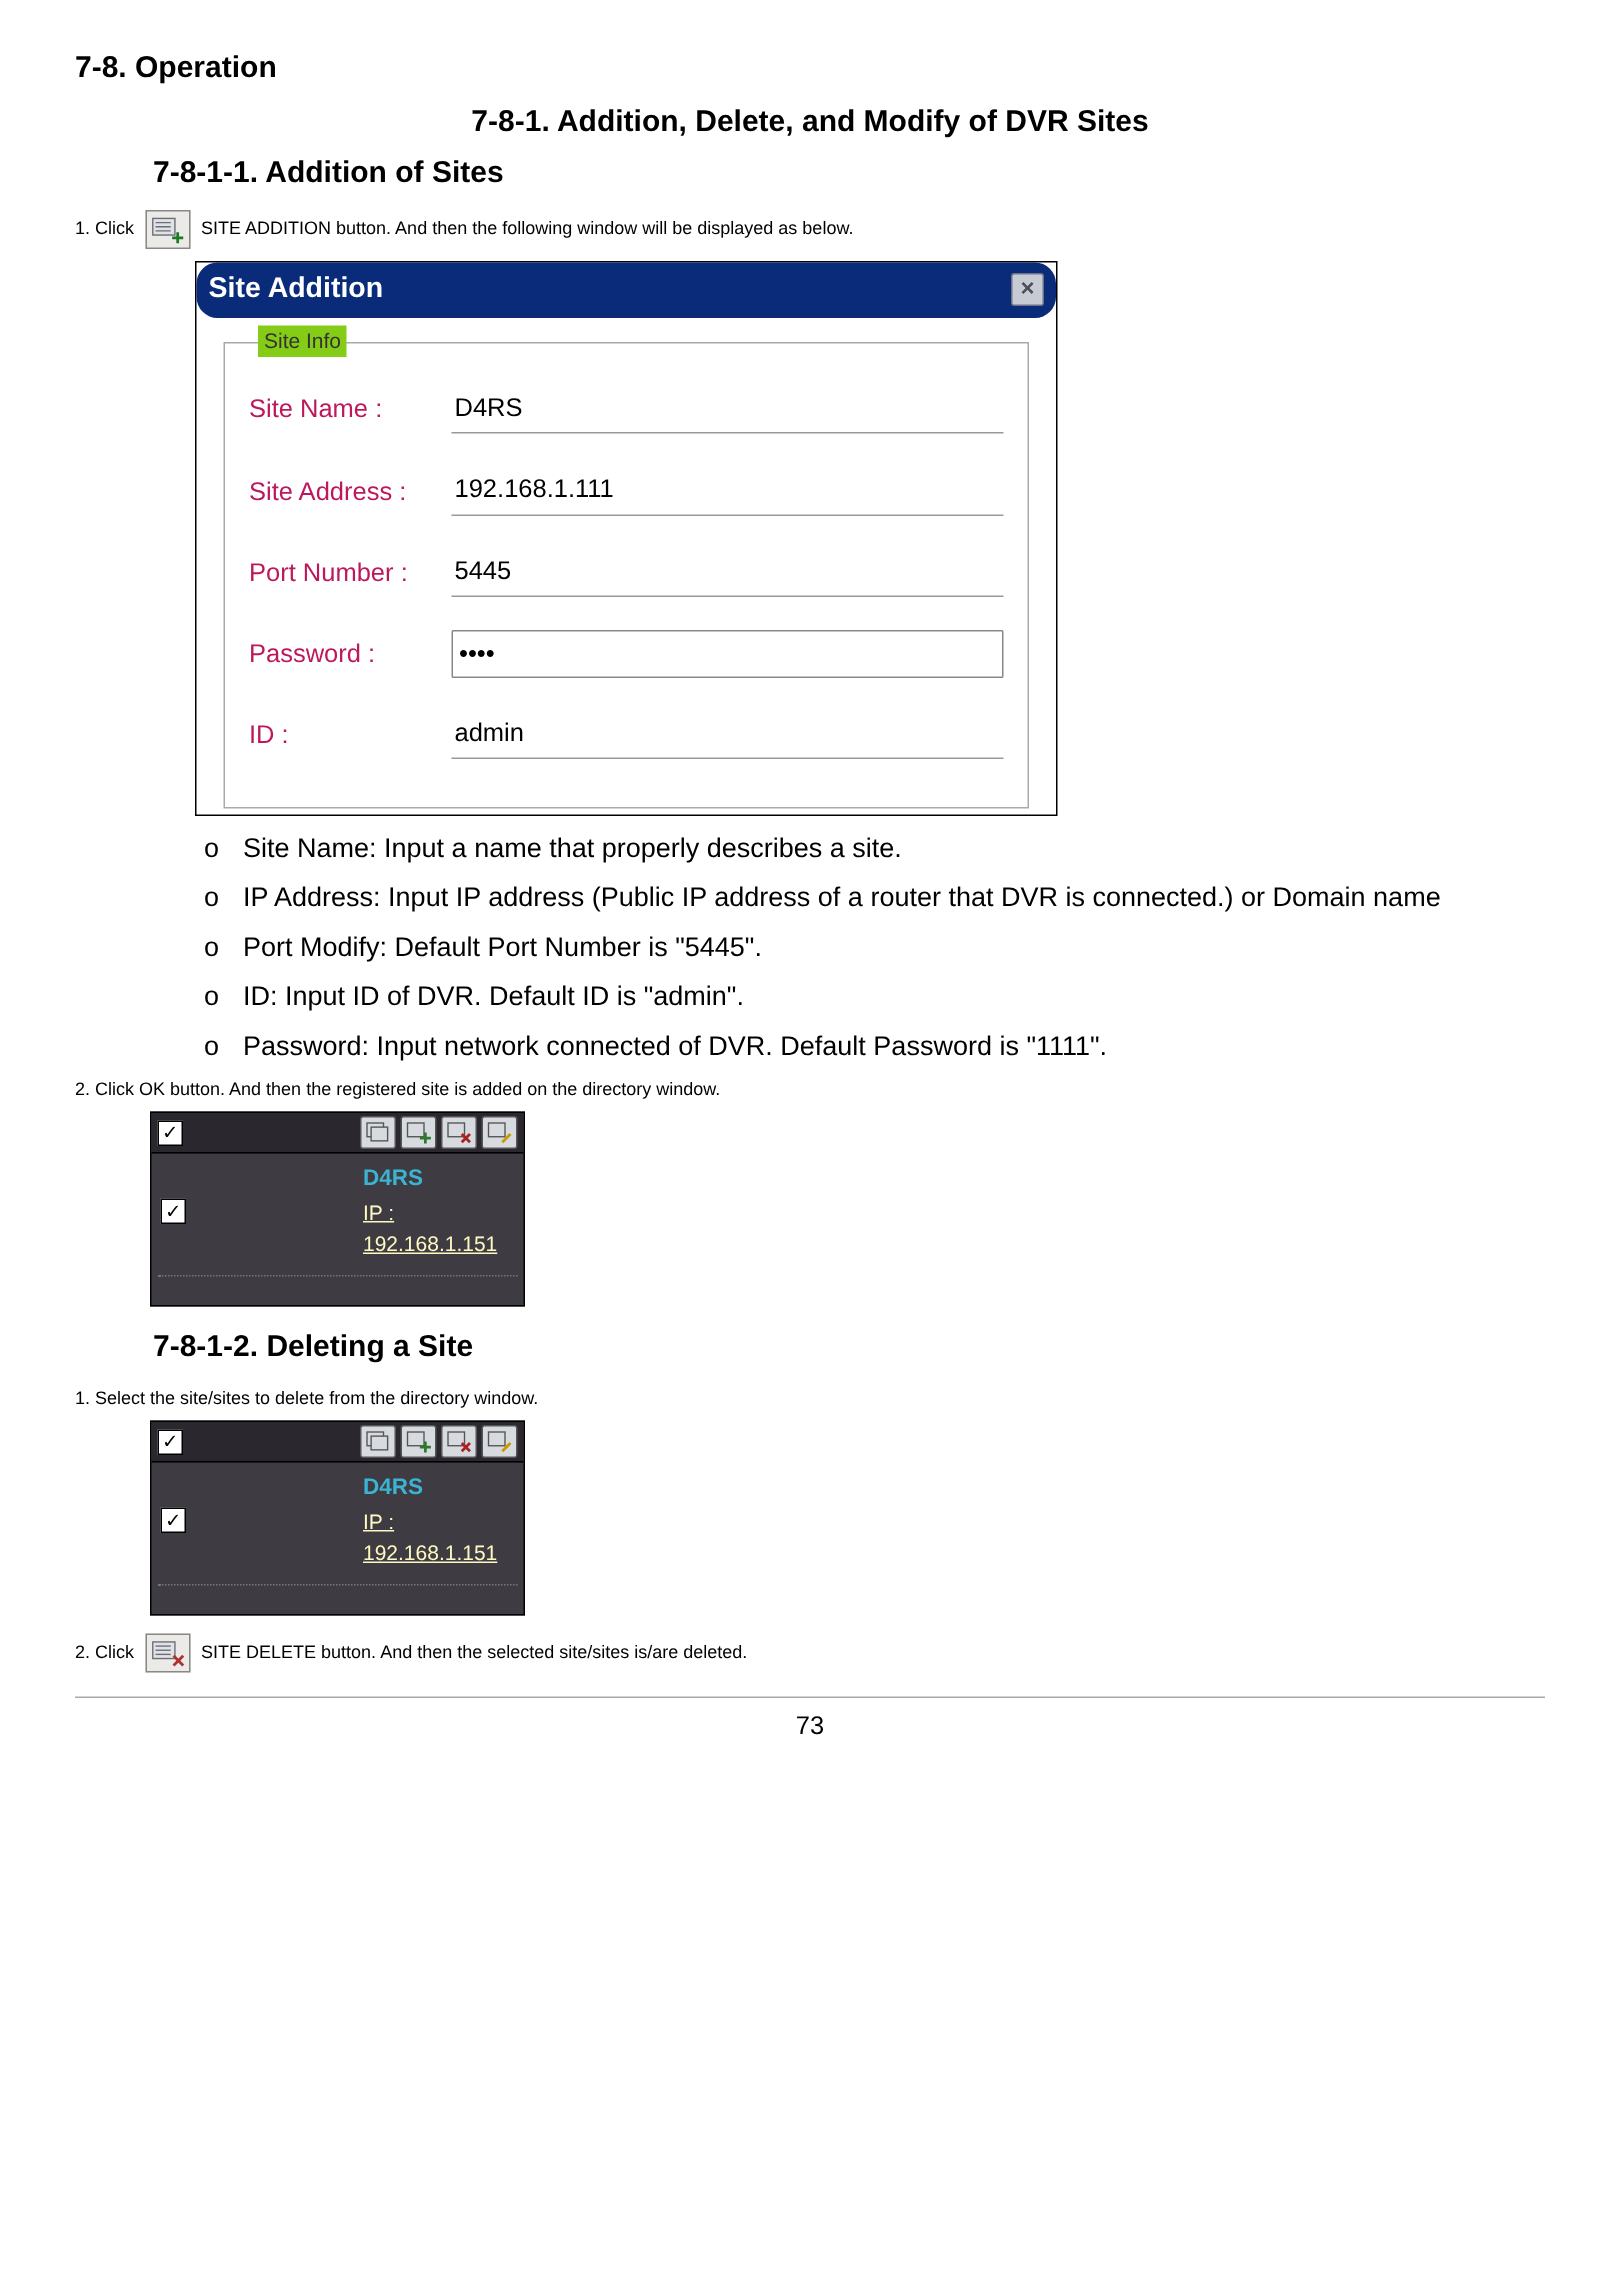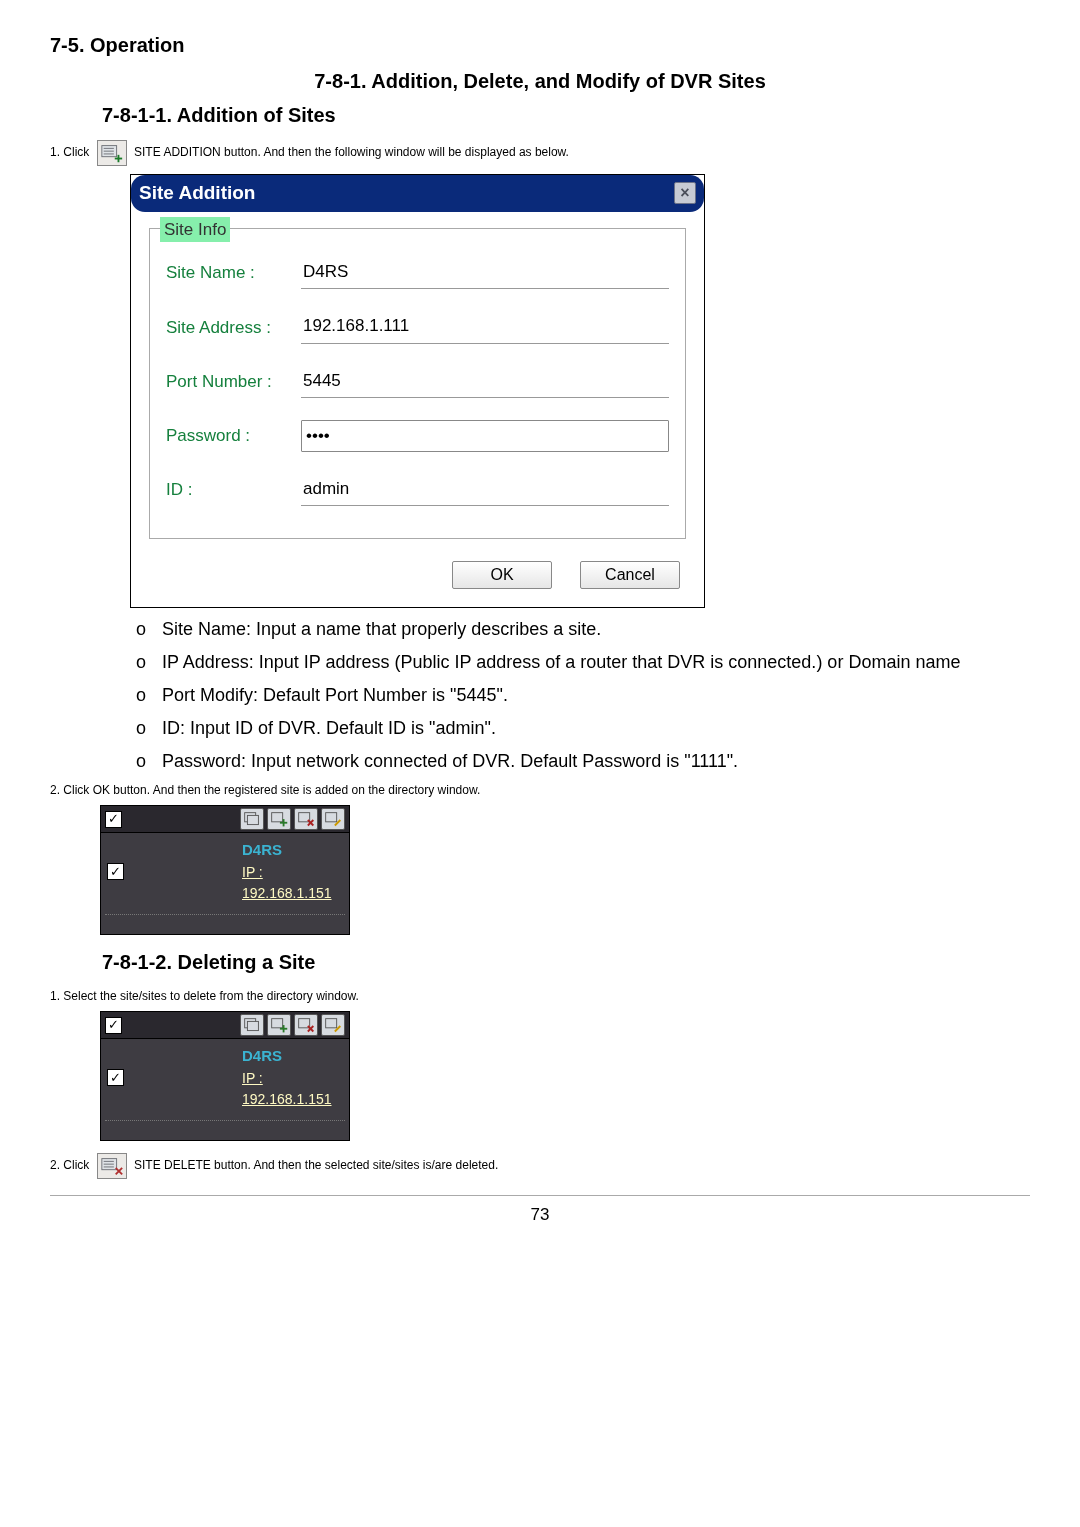--- a/index.html
+++ b/index.html
@@ -56,34 +56,34 @@
       border-radius: 2px;
     }
     .fieldset {
       margin: 16px 18px 4px 18px;
       border: 1px solid #aaa;
       padding: 14px 16px 10px 16px;
       position: relative;
     }
     .legend {
       position: absolute;
-      top: -12px; left: 10px;
-      background: #86efac;
+      top: -12px; left: 22px;
+      background: #84cc16;
       padding: 0 4px;
       color: #333;
-      font-size: 17px;
+      font-size: 14px;
     }
     .form-row {
       display: flex;
       align-items: center;
       margin: 14px 0 22px 0;
     }
     .form-label {
       width: 135px;
-      color: #15803d;
+      color: #be185d;
       font-size: 17px;
     }
     .form-input {
       flex: 1;
       border: none;
       border-bottom: 1px solid #999;
       padding: 2px 2px 4px 2px;
       font-size: 17px;
       background: transparent;
     }
@@ -159,21 +159,21 @@
       text-align: center;
       padding: 6px 0 2px 0;
       margin-top: 16px;
       font-size: 17px;
     }
     b { font-weight: normal; }
   </style>
 </head>
 <body>
 
-<div class="h1">7-5.  Operation</div>
+<div class="h1">7-8.  Operation</div>
 <div class="h2">7-8-1.  Addition,  Delete,  and  Modify  of  DVR  Sites</div>
 <div class="h3">7-8-1-1.  Addition  of  Sites</div>
 
 <div class="body-text">
   <span>1. Click </span>
   <span class="inline-icon">
     <svg viewBox="0 0 30 26">
       <rect x="4" y="5" width="16" height="12" fill="#dfe3e7" stroke="#6b6e74"></rect>
       <line x1="6" y1="8" x2="17" y2="8" stroke="#6b6e74" stroke-width="1"></line>
       <line x1="6" y1="11" x2="17" y2="11" stroke="#6b6e74" stroke-width="1"></line>
@@ -208,24 +208,20 @@
     </div>
     <div class="form-row">
       <span class="form-label">Password :</span>
       <span class="form-input boxed">••••</span>
     </div>
     <div class="form-row">
       <span class="form-label">ID :</span>
       <span class="form-input">admin</span>
     </div>
   </div>
-  <div class="dialog-buttons">
-    <div class="dlg-btn">OK</div>
-    <div class="dlg-btn">Cancel</div>
-  </div>
 </div>
 
 <ul class="bullets">
   <li>
       <span class="bullet">o</span>
       <span class="content"><b>Site Name:</b><span> Input a name that properly describes a site.</span></span>
     </li>
   <li>
       <span class="bullet">o</span>
       <span class="content"><b>IP Address:</b><span> Input IP address (Public IP address of a router that DVR is connected.) or Domain name</span></span>

